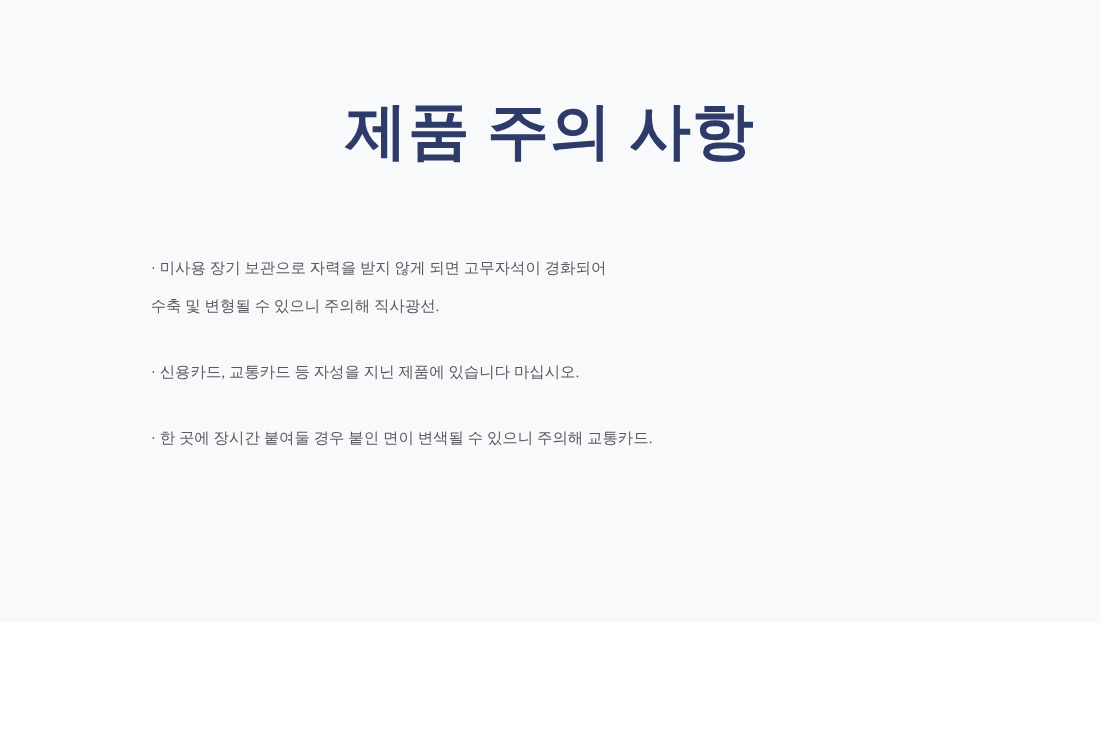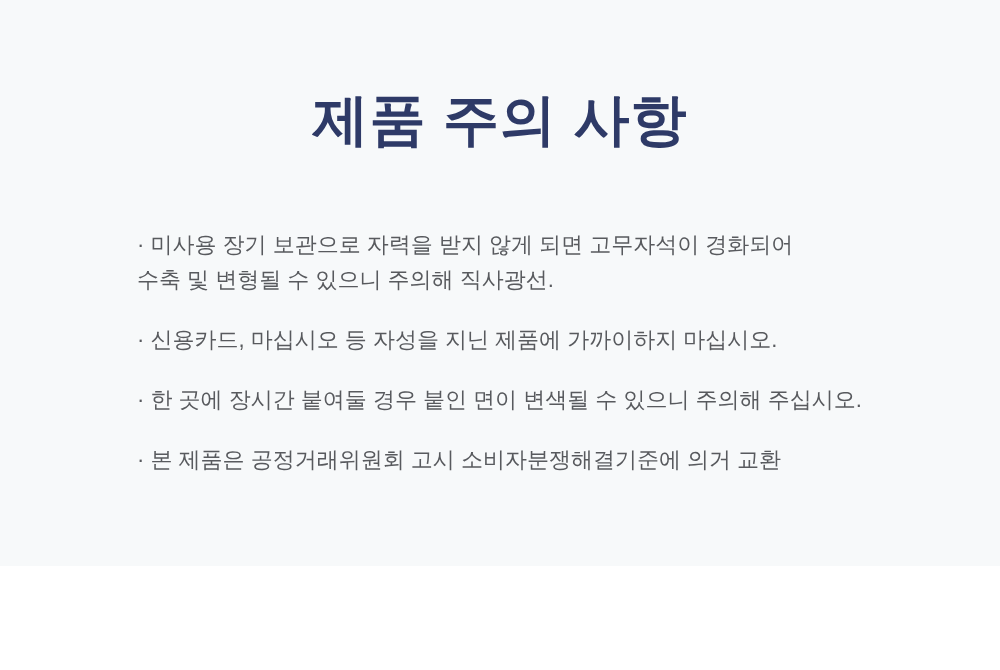--- a/index.html
+++ b/index.html
@@ -5,66 +5,65 @@
   html, body {
     margin: 0;
     padding: 0;
   }
   .page {
     position: relative;
     width: 1000px;
     height: 566px;
     background: #f7f9fa;
     overflow: hidden;
-    font-family: Liberation Sans, sans-serif;
+    font-family: Liberation Serif, serif;
   }
   .page-title {
     margin: 0;
     padding-top: 82px;
     text-align: center;
     font-size: 56px;
     line-height: 76px;
     font-weight: 900;
     letter-spacing: 1px;
     color: #2e3a67;
   }
   .notice-list {
     margin: 69px 0 0 137px;
   }
   .notice-item {
     margin: 0 0 25px 0;
   }
   .notice-line {
-    font-size: 22px;
+    font-size: 14px;
     line-height: 35px;
     color: #585a5e;
     white-space: nowrap;
   }
 </style>
 </head>
 <body>
 
 <div class="page">
 
   <h1 class="page-title">제품 주의 사항</h1>
 
   <div class="notice-list">
 
     <div class="notice-item">
       <div class="notice-line">· 미사용 장기 보관으로 자력을 받지 않게 되면 고무자석이 경화되어</div>
       <div class="notice-line">수축 및 변형될 수 있으니 주의해 직사광선.</div>
     </div>
 
     <div class="notice-item">
-      <div class="notice-line">· 신용카드, 마십시오 등 자성을 지닌 제품에 가까이하지 마십시오.</div>
+      <div class="notice-line">· 신용카드, 교통카드 등 자성을 지닌 제품에 있습니다 마십시오.</div>
     </div>
 
     <div class="notice-item">
-      <div class="notice-line">· 한 곳에 장시간 붙여둘 경우 붙인 면이 변색될 수 있으니 주의해 주십시오.</div>
+      <div class="notice-line">· 한 곳에 장시간 붙여둘 경우 붙인 면이 변색될 수 있으니 주의해 교통카드.</div>
     </div>
 
 
     <div class="notice-item">
-      <div class="notice-line">· 본 제품은 공정거래위원회 고시 소비자분쟁해결기준에 의거 교환</div>
     </div>
 
   </div>
 </div>
 
 </body></html>

